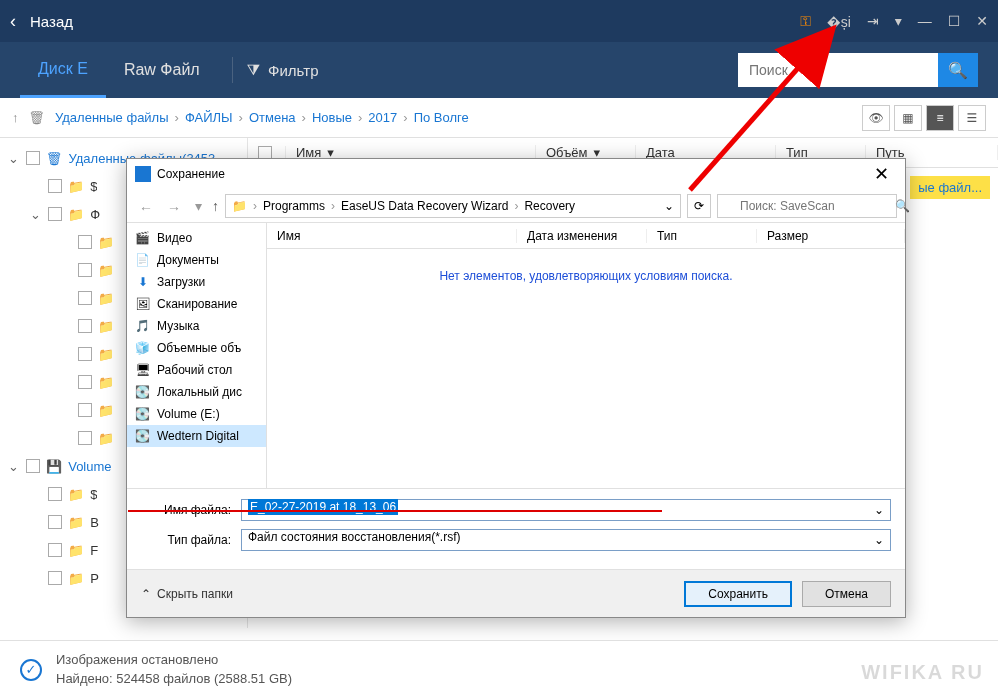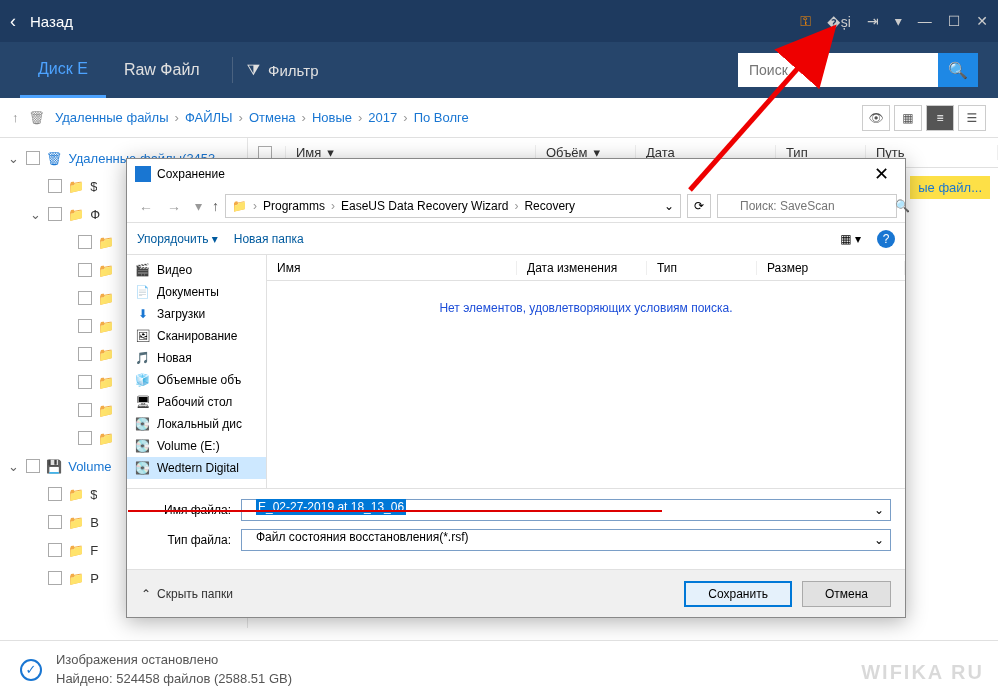--- a/index.html
+++ b/index.html
@@ -87,21 +87,21 @@
 .sb-item.selected { background: #cde8ff; }
 .sb-icon { width: 16px; height: 16px; display: inline-flex; align-items: center; justify-content: center; font-size: 12px; }
 .dlg-list { flex: 1; display: flex; flex-direction: column; }
 .dlg-cols { height: 26px; display: flex; align-items: center; border-bottom: 1px solid #e0e0e0; }
 .dlg-cols > div { padding: 0 10px; border-right: 1px solid #eee; font-size: 12px; }
 .dlg-empty { flex: 1; display: flex; align-items: flex-start; justify-content: center; padding-top: 20px; color: #1d4ed8; }
 
 .dlg-fields { border-top: 1px solid #e0e0e0; padding: 10px 14px; }
 .field-row { display: flex; align-items: center; margin-bottom: 8px; gap: 10px; }
 .field-label { width: 90px; text-align: right; }
-.field-input { flex: 1; height: 22px; border: 1px solid #7a9ec7; padding: 0 14px; font-size: 12px; }
+.field-input { flex: 1; height: 22px; border: 1px solid #7a9ec7; padding: 0 6px; font-size: 12px; }
 .field-input.selected { background: #fff; }
 .filename-highlight { background: #0078d7; color: #fff; padding: 1px 2px; }
 .red-underline { position: absolute; height: 2px; background: #d00; }
 
 .dlg-bottom { height: 48px; display: flex; align-items: center; padding: 0 14px; border-top: 1px solid #e0e0e0; background: #f0f0f0; }
 .hide-folders { display: flex; align-items: center; gap: 6px; color: #333; cursor: pointer; }
 .dlg-bottom-spacer { flex: 1; }
 .dlg-btn { height: 26px; padding: 0 22px; border: 1px solid #aaa; background: #e1e1e1; cursor: pointer; font-size: 12px; }
 .dlg-btn.primary { border: 2px solid #0078d7; background: #e5f1fb; margin-right: 10px; }
 
@@ -317,48 +317,41 @@
         <span class="addr-sep">›</span>
       <span>Recovery</span>
       <span style="margin-left:auto;">⌄</span>
     </div>
     <div class="refresh-btn">⟳</div>
     <div class="dlg-search">
       <input placeholder="Поиск: SaveScan" style="">
       <span>🔍</span>
     </div>
   </div>
-  <div class="dlg-toolbar">
-    <span class="dlg-toolbar-link"><span>Упорядочить</span> ▾</span>
-    <span class="dlg-toolbar-link">Новая папка</span>
-    <div class="dlg-toolbar-spacer"></div>
-    <span>▦ ▾</span>
-    <div class="dlg-help">?</div>
-  </div>
   <div class="dlg-body">
     <div class="dlg-sidebar">
       <div class="sb-item">
           <span class="sb-icon">🎬</span>
           <span>Видео</span>
         </div>
       <div class="sb-item">
           <span class="sb-icon">📄</span>
           <span>Документы</span>
         </div>
       <div class="sb-item">
           <span class="sb-icon" style="color:#1976d2;">⬇</span>
           <span>Загрузки</span>
         </div>
       <div class="sb-item">
           <span class="sb-icon">🖼</span>
           <span>Сканирование</span>
         </div>
       <div class="sb-item">
           <span class="sb-icon">🎵</span>
-          <span>Новая</span>
+          <span>Музыка</span>
         </div>
       <div class="sb-item">
           <span class="sb-icon">🧊</span>
           <span>Объемные объ</span>
         </div>
       <div class="sb-item">
           <span class="sb-icon">🖥</span>
           <span>Рабочий стол</span>
         </div>
       <div class="sb-item">

